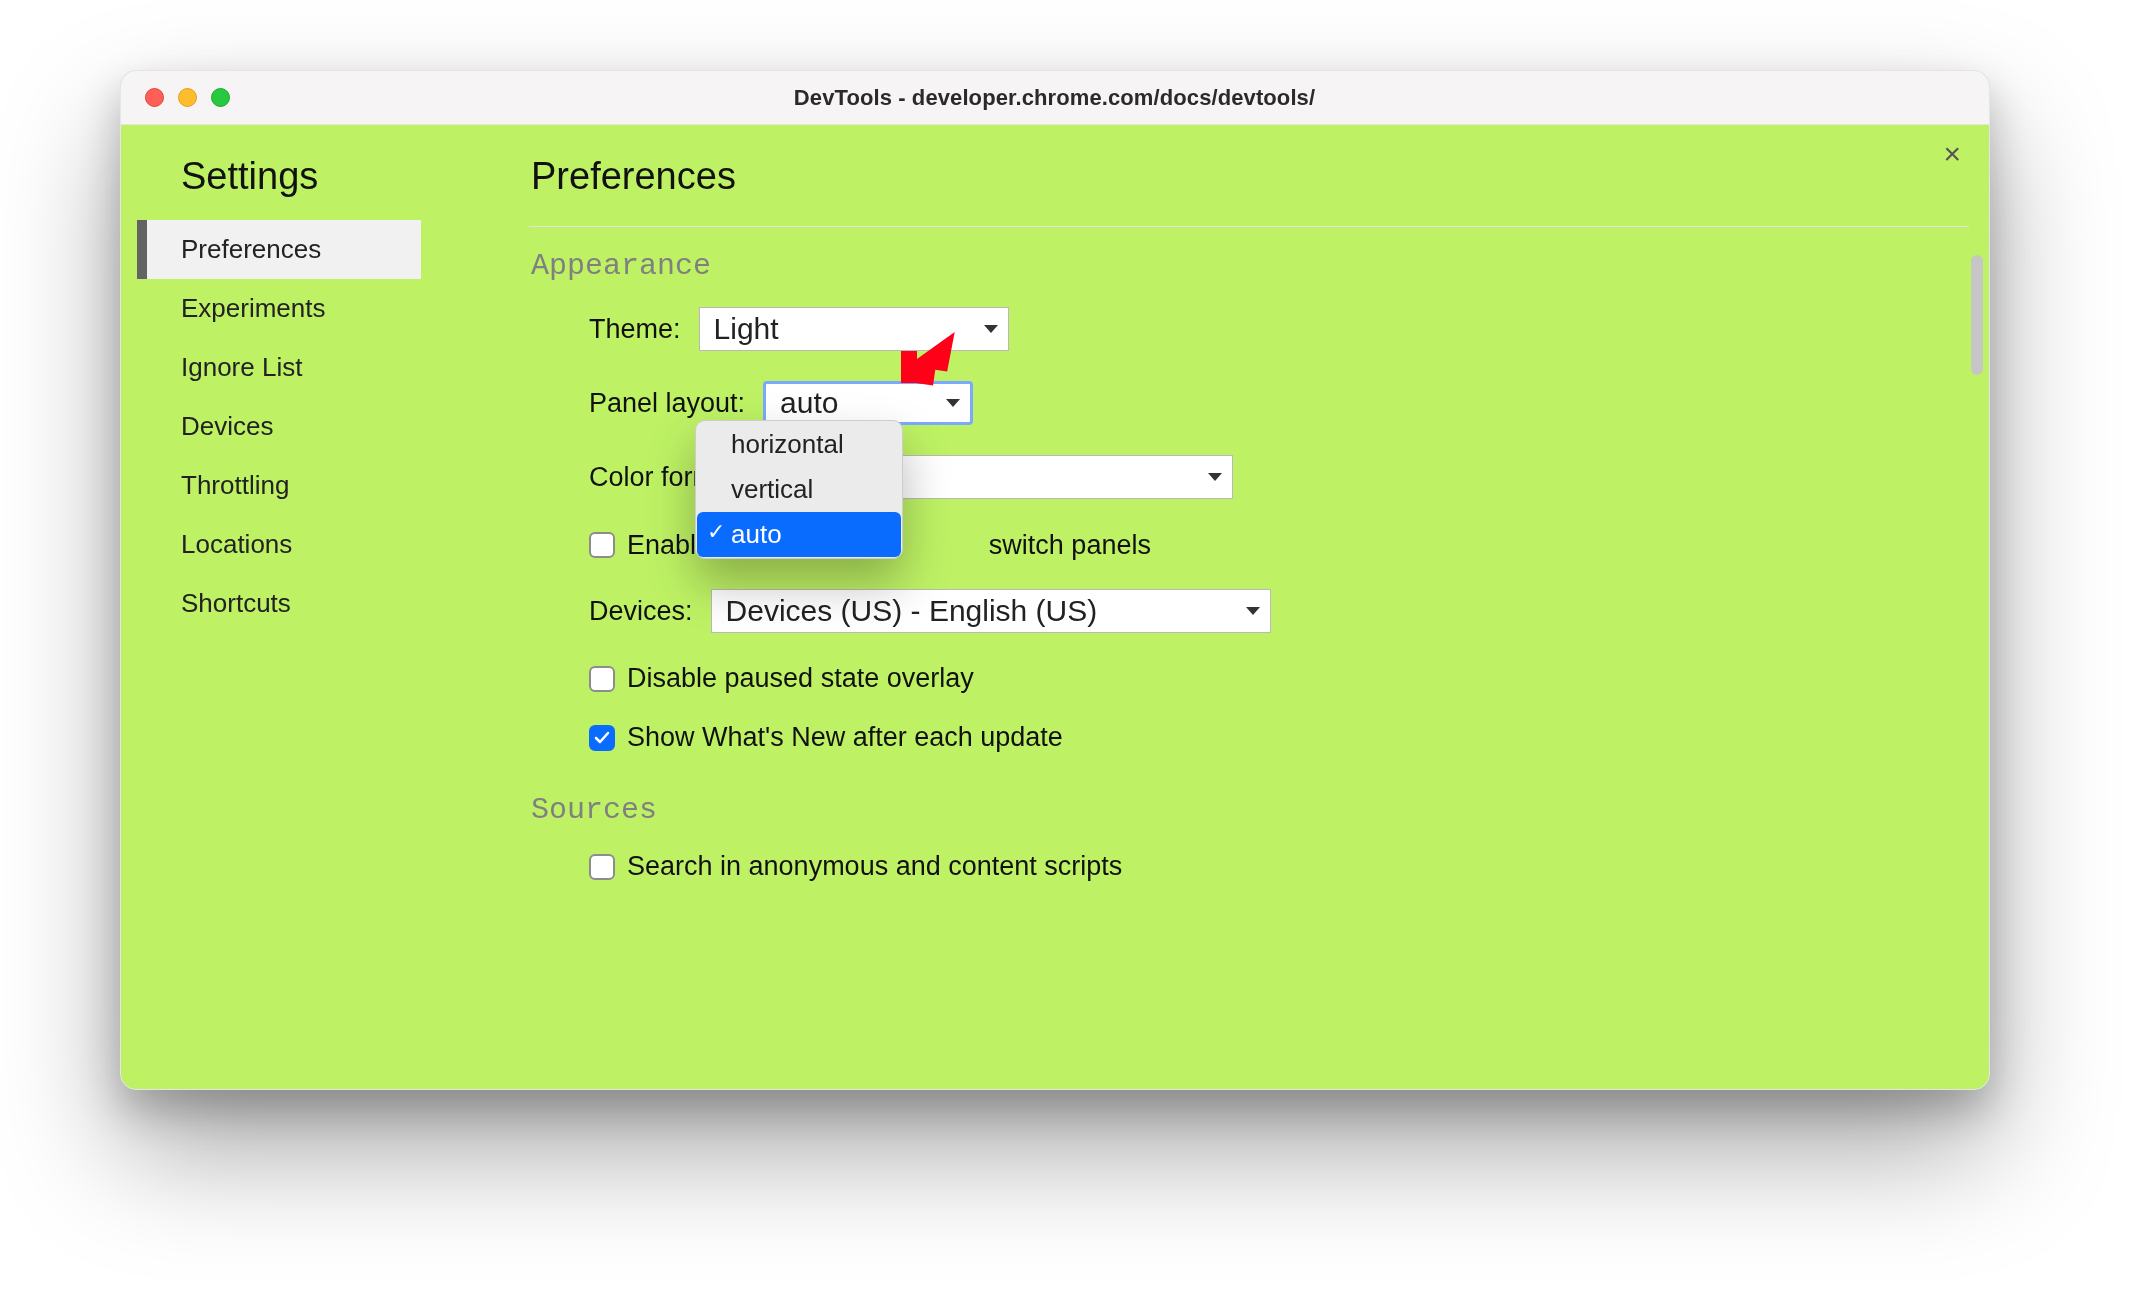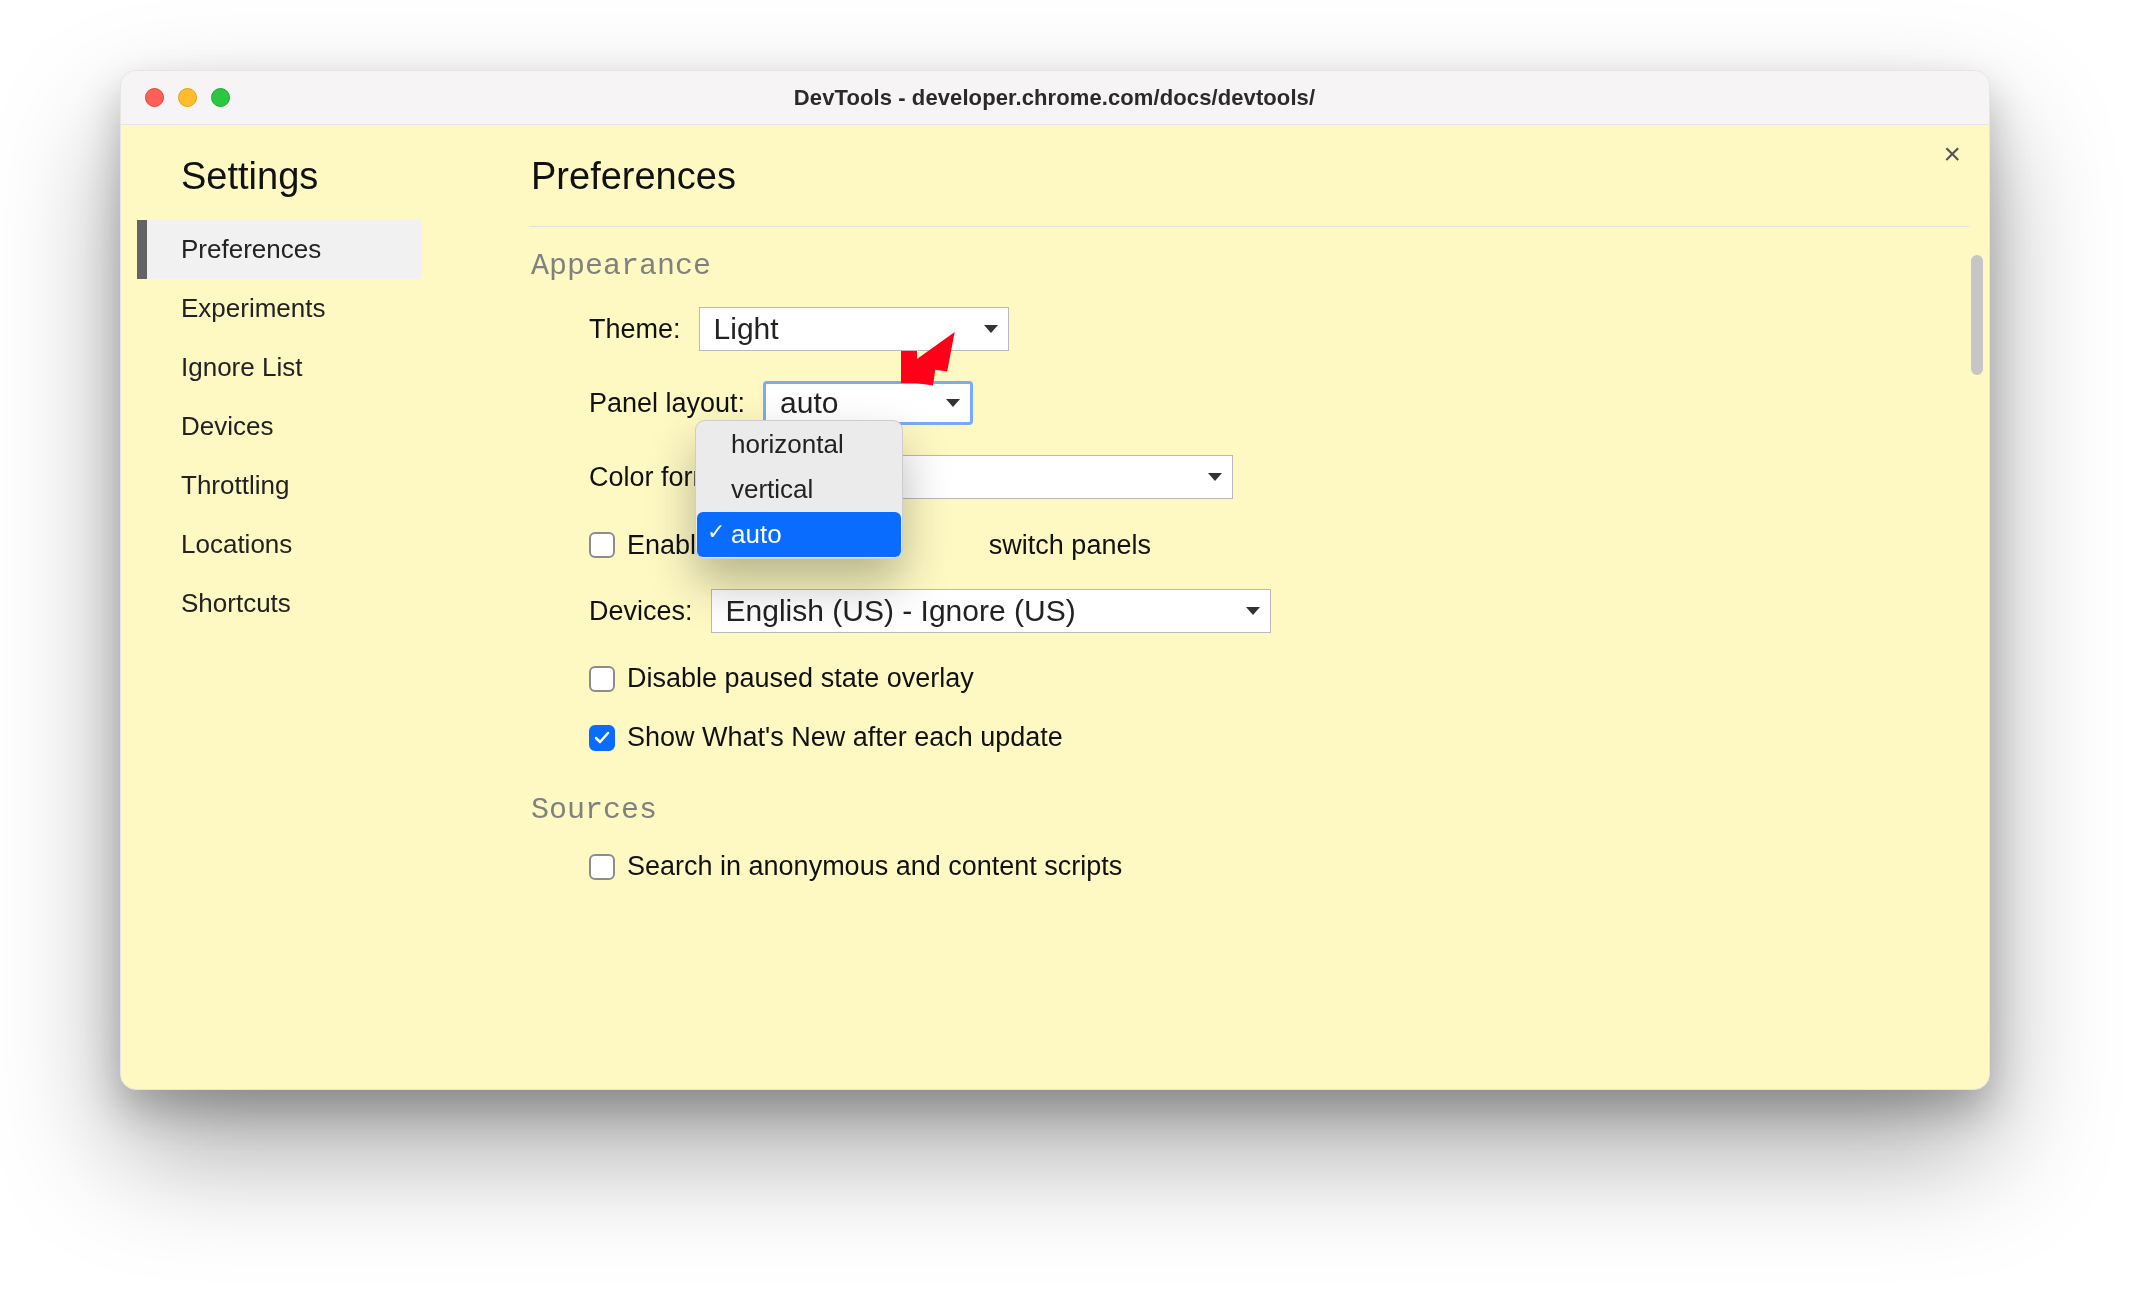--- a/index.html
+++ b/index.html
@@ -11,21 +11,21 @@
   }
   .stage {
     position: relative;
     width: 2144px; height: 1306px;
   }
   
   .window {
     position: absolute;
     left: 120px; top: 70px;
     width: 1870px; height: 1020px;
-    background: #fef9c3;
+    background: #bef264;
     border: 1px solid #e5e5e5;
     border-radius: 16px;
     box-shadow: 0 60px 120px rgba(0,0,0,0.35), 0 20px 40px rgba(0,0,0,0.22);
     overflow: hidden;
   }
   .titlebar {
     height: 54px;
     width: 100%;
     background: #f6f4f4;
     border-bottom: 1px solid #e5e5e5;
@@ -287,21 +287,21 @@
               
             </span>
             <span class="cmd">Enable ⌘ +</span>
             <span style="display:inline-block; width:220px;"></span>
             <span class="cmd"> switch panels</span>
           </div>
 
           <div class="row">
             <span class="label">Devices:</span>
             <div class="select lang">
-              <span>English (US) - Ignore (US)</span>
+              <span>Devices (US) - English (US)</span>
               <span class="caret"></span>
             </div>
           </div>
 
           <div class="chk-row">
             <span class="chk">
               
             </span>
             <span>Disable paused state overlay</span>
           </div>

